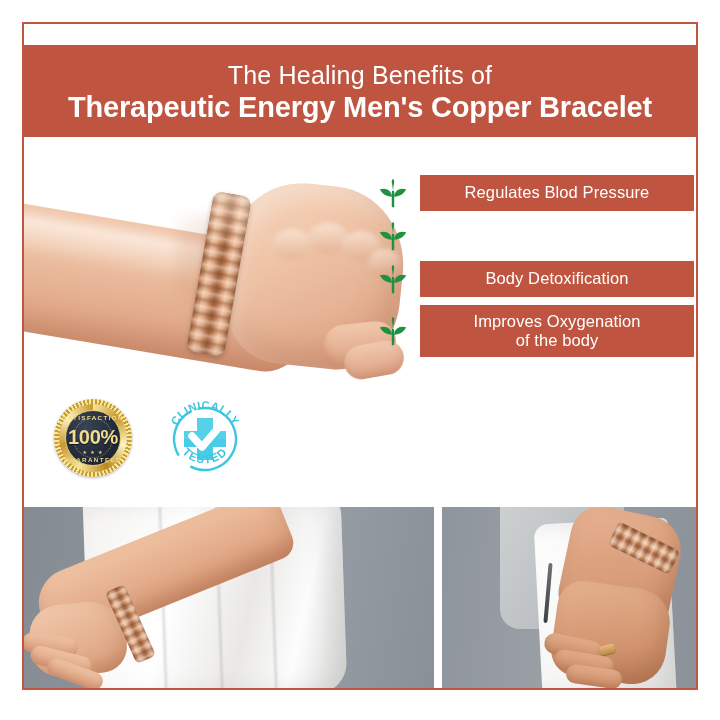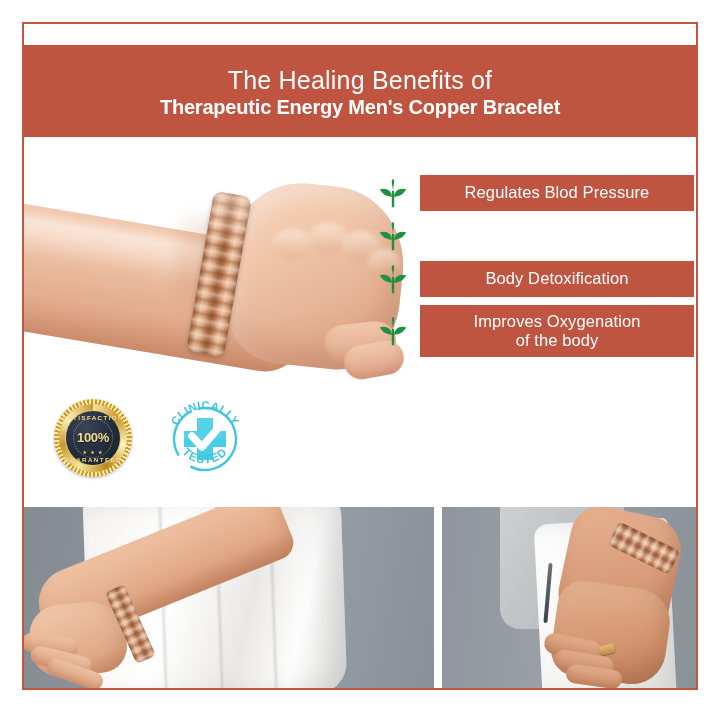--- a/index.html
+++ b/index.html
@@ -50,21 +50,21 @@
     color: #ffffff;
     font-size: 25px;
     font-weight: 400;
     letter-spacing: 0.2px;
     line-height: 1.12;
     text-align: left;
     white-space: nowrap;
   }
   .title-line2 {
     color: #ffffff;
-    font-size: 20px;
+    font-size: 29px;
     font-weight: 700;
     letter-spacing: -0.2px;
     line-height: 1.12;
     text-align: center;
     white-space: nowrap;
     margin-top: 2px;
   }
 
   
   .mid {
@@ -285,21 +285,21 @@
   }
   .seal-top-text { top: 15px; }
   .seal-bottom-text { bottom: 14px; }
   .seal-pct {
     position: absolute;
     left: 0; right: 0;
     top: 50%;
     transform: translateY(-52%);
     text-align: center;
     color: #f3dc8d;
-    font-size: 13px;
+    font-size: 20px;
     font-weight: 700;
     letter-spacing: -0.3px;
     text-shadow: 0 1px 1px rgba(0,0,0,0.6);
   }
   .seal-stars {
     position: absolute;
     left: 0; right: 0;
     bottom: 22px;
     text-align: center;
     color: #e9cf7c;

